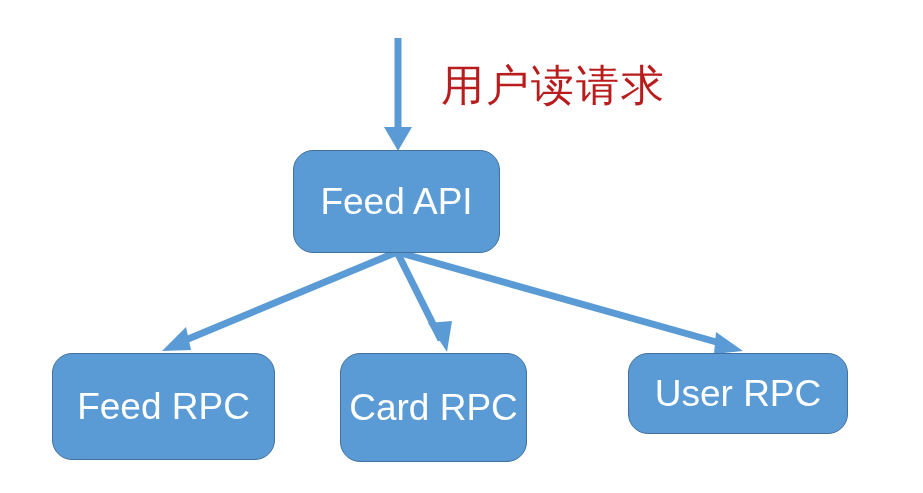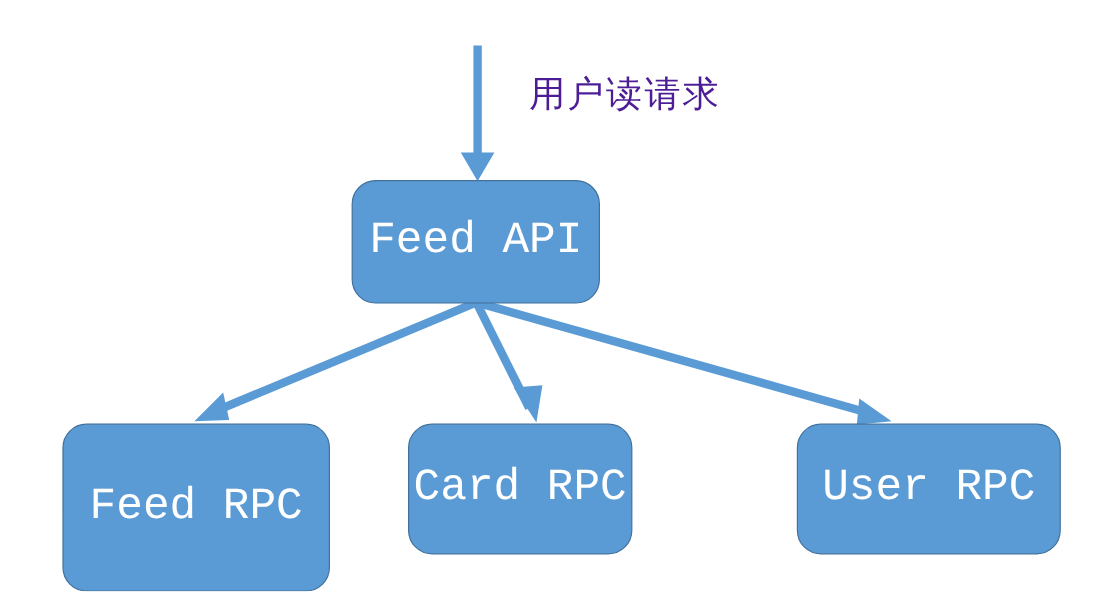--- a/index.html
+++ b/index.html
@@ -32,58 +32,58 @@
     background: #5B9BD5;
     border: 1.5px solid #41719C;
     border-radius: 20px;
     display: flex;
     align-items: center;
     justify-content: center;
     z-index: 2;
   }
   .node-label {
     color: #FFFFFF;
-    font-family: Liberation Mono, monospace;
+    font-family: Liberation Sans, sans-serif;
     font-size: 37px;
     font-weight: 400;
     line-height: 1;
     letter-spacing: 0px;
     white-space: nowrap;
   }
   #node-feed-api {
     left: 293px;
     top: 150px;
     width: 207px;
     height: 103px;
   }
   #node-feed-rpc {
     left: 52px;
     top: 353px;
     width: 223px;
-    height: 140px;
+    height: 107px;
   }
   #node-card-rpc {
     left: 340px;
     top: 353px;
     width: 187px;
     height: 109px;
   }
   #node-user-rpc {
-    left: 664px;
+    left: 628px;
     top: 353px;
     width: 220px;
-    height: 109px;
+    height: 81px;
   }
   #entry-label {
     position: absolute;
     left: 441px;
     top: 62px;
-    color: #4c1d95;
+    color: #b91c1c;
     font-family: "DejaVu Sans", sans-serif;
-    font-size: 30px;
+    font-size: 43px;
     line-height: 1.1;
     letter-spacing: 2px;
     white-space: nowrap;
     z-index: 3;
   }
 </style>
 </head>
 <body>
 
 <div id="canvas">

